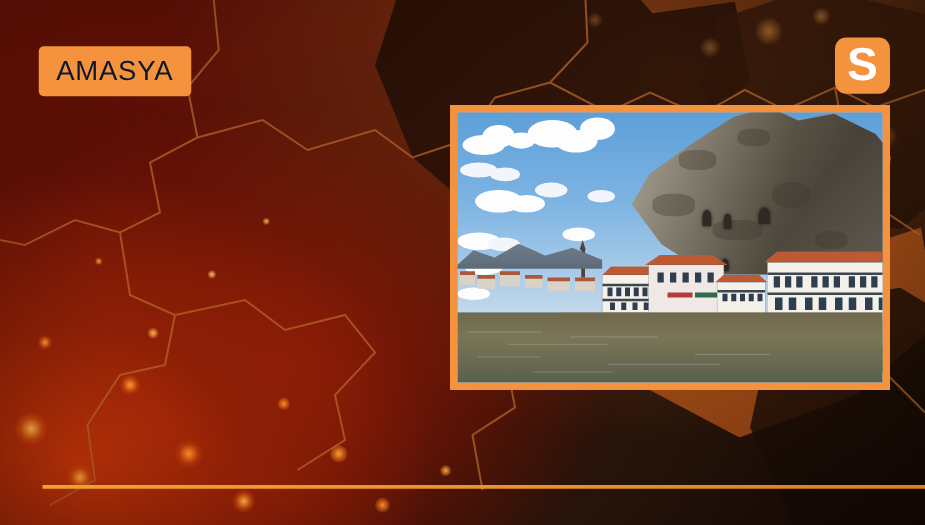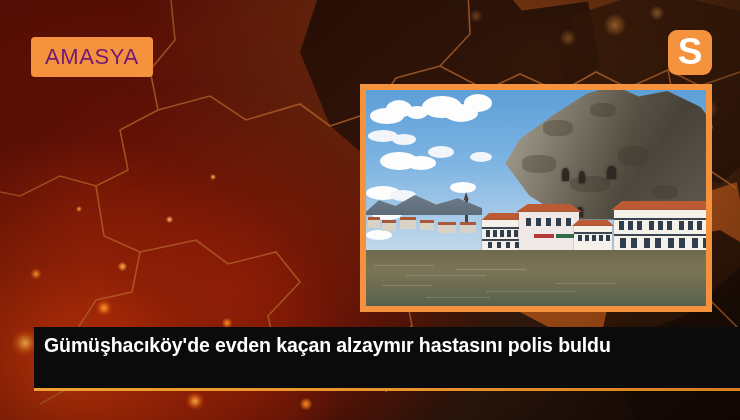--- a/index.html
+++ b/index.html
@@ -57,21 +57,21 @@
   .dot{position:absolute;border-radius:50%;pointer-events:none;}
 
   
   #city-badge{
     position:absolute;left:31px;top:37px;
     height:40px;min-width:120px;
     display:flex;align-items:center;justify-content:center;
     padding:10px 14px;
     border-radius:4px;
     background:#f5923e;
-    color:#701a75;
+    color:#0f172a;
     font-size:22px;letter-spacing:.6px;
     font-family:"Liberation Sans", sans-serif;
     box-sizing:border-box;
   }
 
   
   #brand-logo{
     position:absolute;left:668px;top:30px;width:44px;height:45px;
     border-radius:9px;background:#f5923e;
     display:flex;align-items:center;justify-content:center;
@@ -366,18 +366,15 @@
         <div class="ripple" style="left:40px;bottom:30px;width:80px;"></div>
         <div class="ripple" style="left:16px;bottom:20px;width:50px;"></div>
         <div class="ripple" style="left:90px;bottom:36px;width:70px;"></div>
         <div class="ripple" style="left:120px;bottom:14px;width:90px;"></div>
         <div class="ripple" style="left:60px;bottom:8px;width:64px;"></div>
         <div class="ripple" style="left:190px;bottom:22px;width:60px;"></div>
       </div>
     </div>
   </div>
 
-  <div id="headline-bar">
-    <div id="headline">Gümüşhacıköy'de evden kaçan alzaymır hastasını polis buldu</div>
-  </div>
   <div id="headline-rule"></div>
 
 </div>
 
 </body></html>

